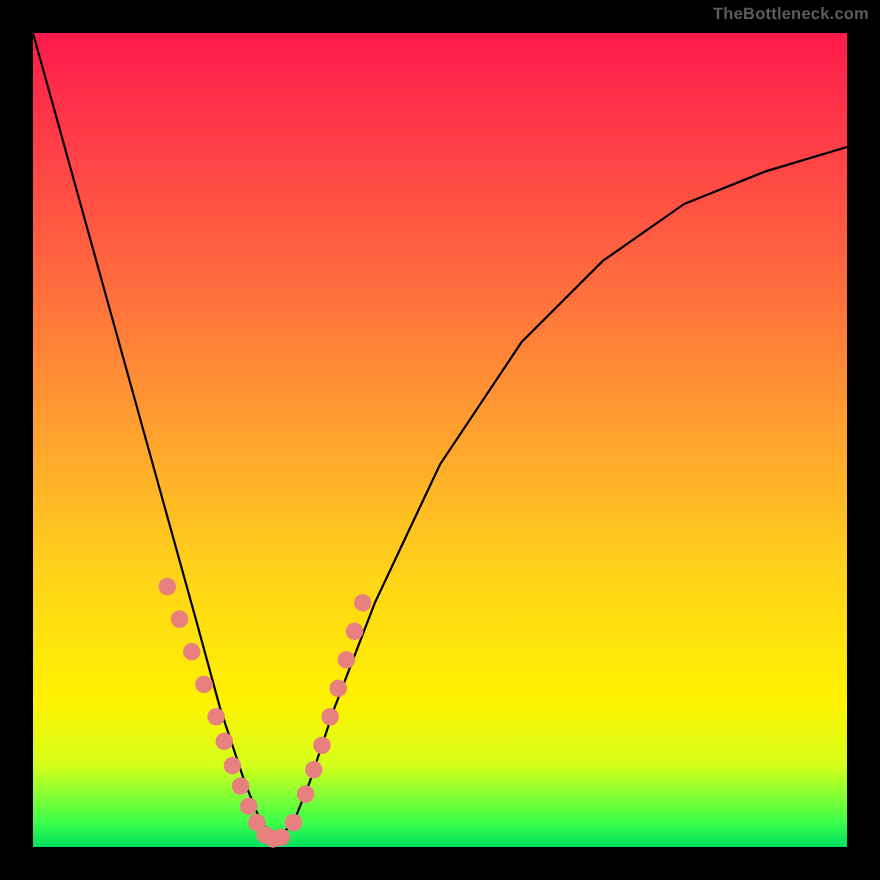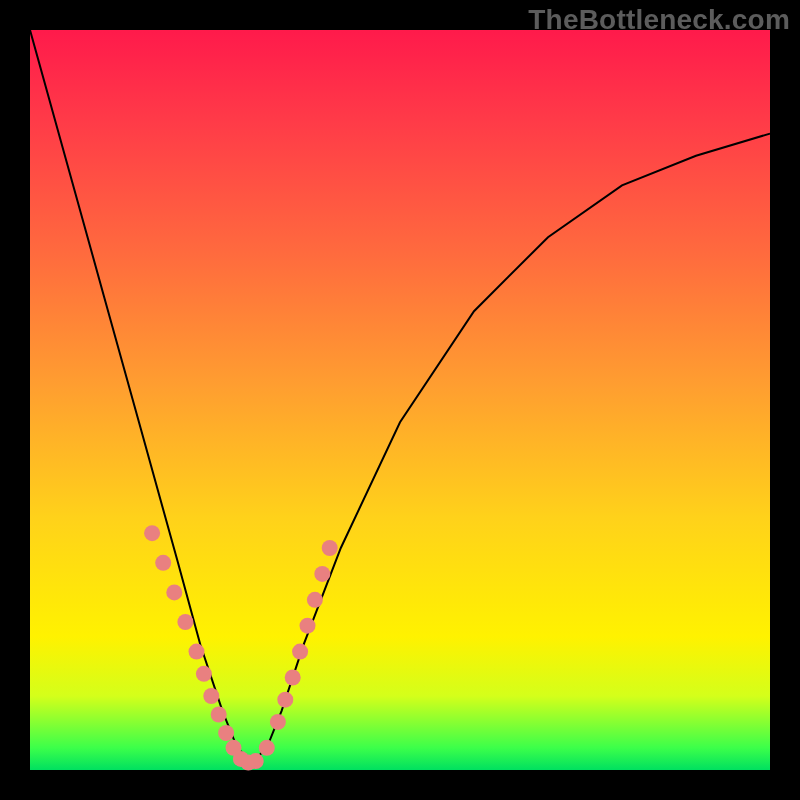--- a/index.html
+++ b/index.html
@@ -37,21 +37,21 @@
       #d4ff1a 90%,
       #3cff4a 97%,
       #00e060 100%
     );
   }
   .watermark {
     position: absolute;
     top: 4px;
     right: 10px;
     color: #5c5c5c;
-    font-size: 28px;
+    font-size: 15px;
     font-weight: 600;
     letter-spacing: 0.2px;
     user-select: none;
   }
   svg.curve {
     position: absolute;
     left: 0;
     top: 0;
     width: 740px;
     height: 740px;

